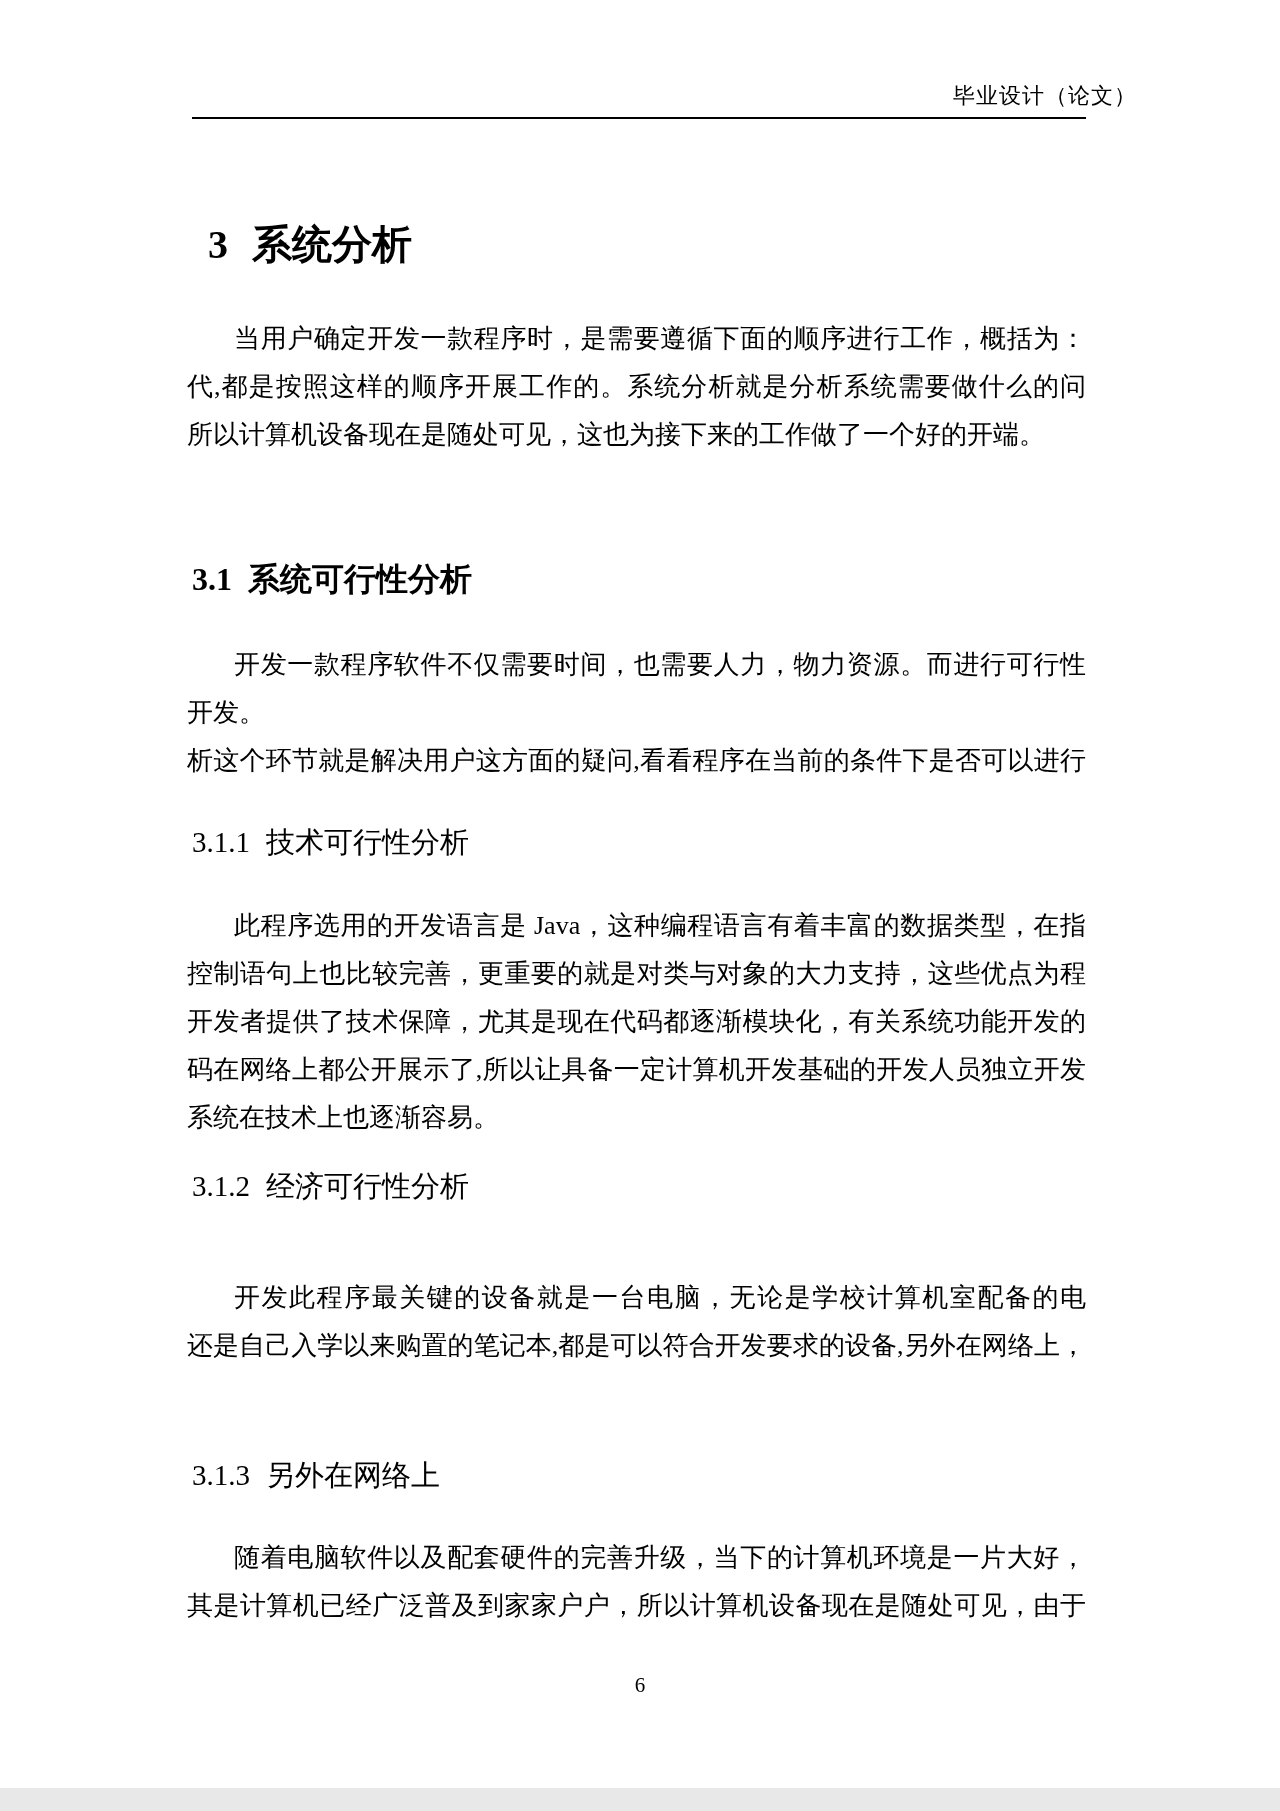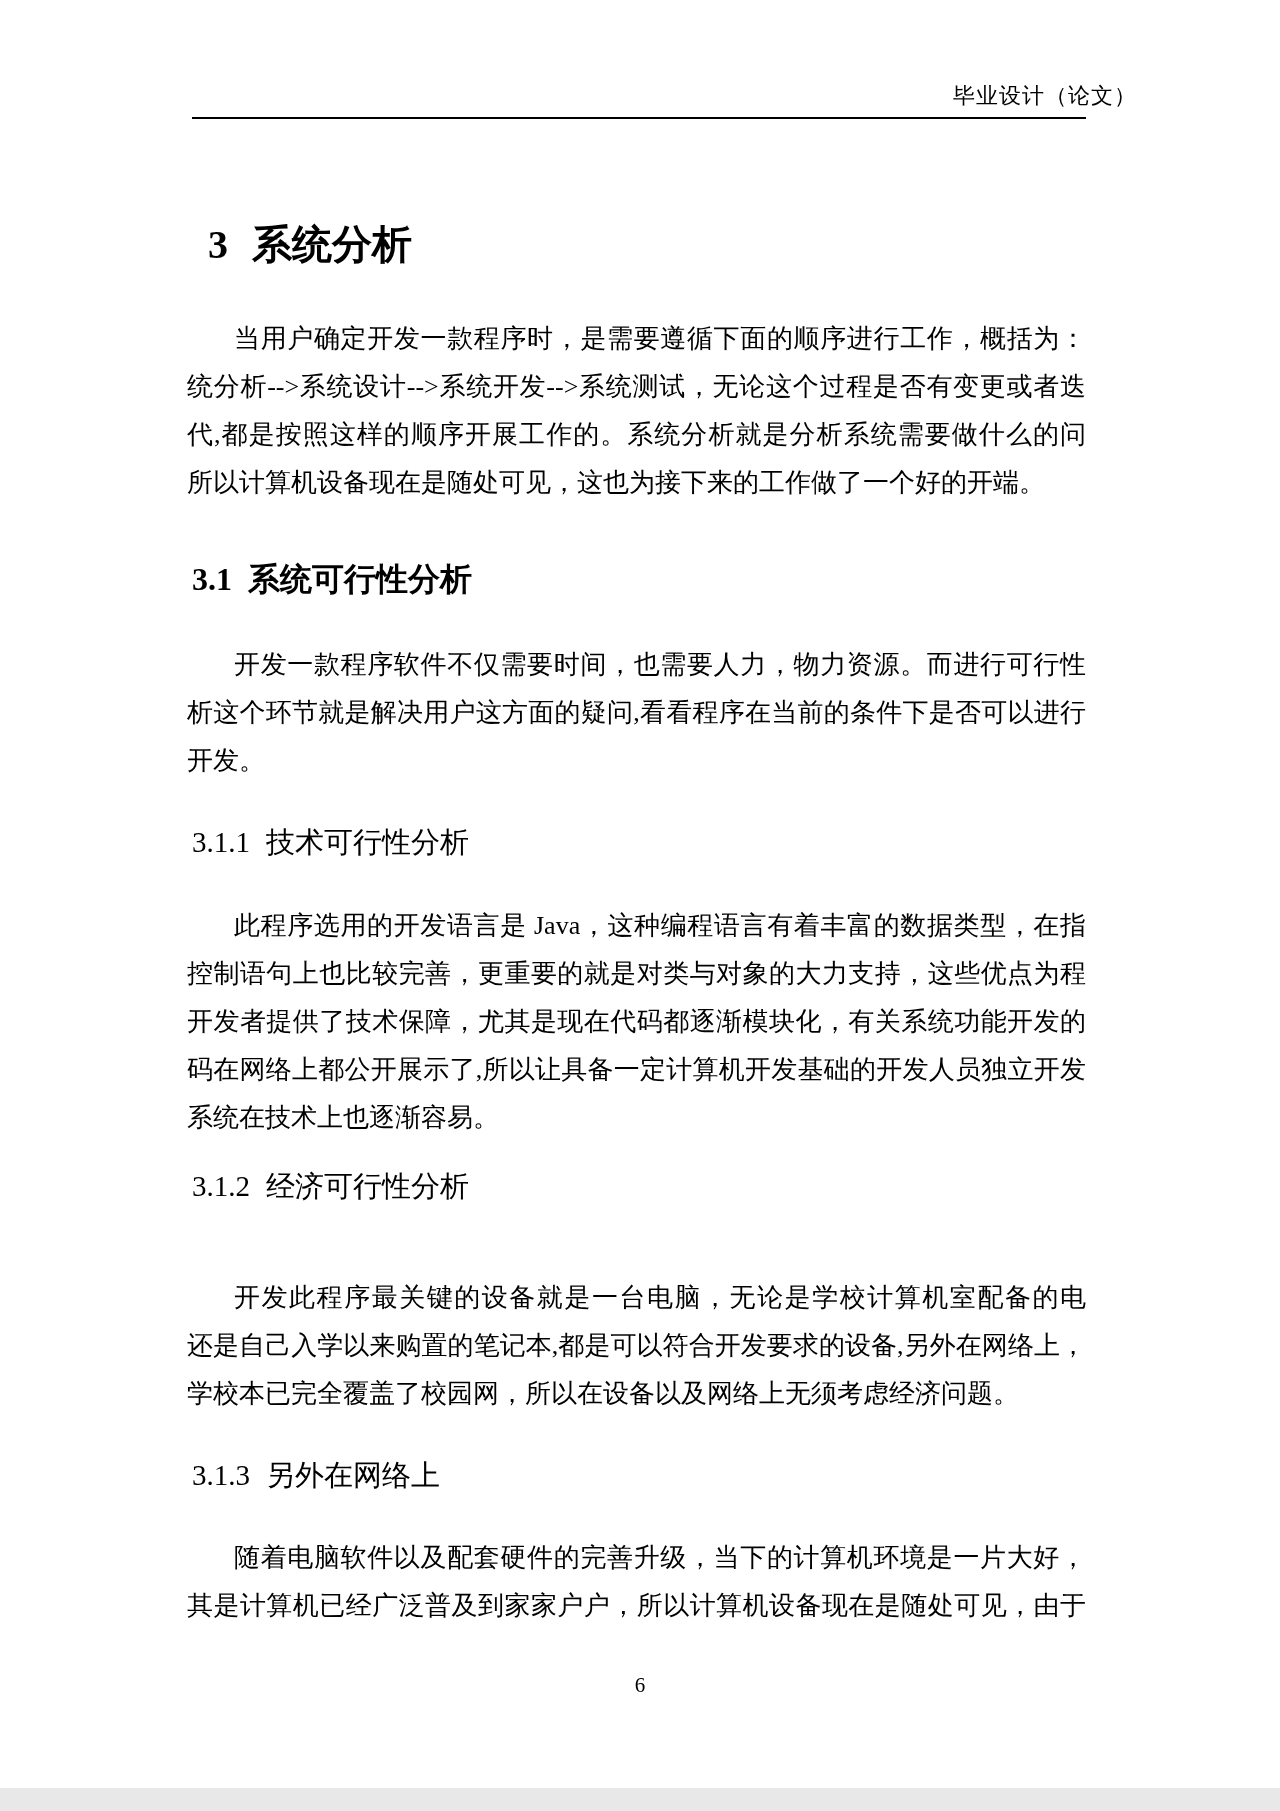--- a/index.html
+++ b/index.html
@@ -113,33 +113,32 @@
   <div class="abs header-text">毕业设计（论文）</div>
 
   <div class="abs header-rule"></div>
 
   <div class="abs chapter">
     <span class="hnum">3</span><span class="htext">系统分析</span>
   </div>
 
   <div class="abs para" style="top:315px">
       <div class="line indent">当用户确定开发一款程序时，是需要遵循下面的顺序进行工作，概括为：系</div>
-      <div class="line">统分析--&gt;系统设计--&gt;系统开发--&gt;系统测试，无论这个过程是否有变更或者迭</div>
       <div class="line">代,都是按照这样的顺序开展工作的。系统分析就是分析系统需要做什么的问题，</div>
       <div class="line lastline">所以计算机设备现在是随处可见，这也为接下来的工作做了一个好的开端。</div>
     </div>
 
   <div class="abs h2" style="top:560px">
     <span class="hnum">3.1</span><span class="htext">系统可行性分析</span>
   </div>
 
   <div class="abs para" style="top:641px">
       <div class="line indent">开发一款程序软件不仅需要时间，也需要人力，物力资源。而进行可行性分</div>
+      <div class="line lastline">开发。</div>
       <div class="line">析这个环节就是解决用户这方面的疑问,看看程序在当前的条件下是否可以进行</div>
-      <div class="line lastline">开发。</div>
     </div>
 
   <div class="abs h3" style="top:825px">
     <span class="hnum">3.1.1</span><span class="htext">技术可行性分析</span>
   </div>
 
   <div class="abs para" style="top:902px">
       <div class="line indent">此程序选用的开发语言是 Java，这种编程语言有着丰富的数据类型，在指令</div>
       <div class="line">控制语句上也比较完善，更重要的就是对类与对象的大力支持，这些优点为程序</div>
       <div class="line">开发者提供了技术保障，尤其是现在代码都逐渐模块化，有关系统功能开发的源</div>
@@ -147,21 +146,20 @@
       <div class="line lastline">系统在技术上也逐渐容易。</div>
     </div>
 
   <div class="abs h3" style="top:1169px">
     <span class="hnum">3.1.2</span><span class="htext">经济可行性分析</span>
   </div>
 
   <div class="abs para" style="top:1274px">
       <div class="line indent">开发此程序最关键的设备就是一台电脑，无论是学校计算机室配备的电脑，</div>
       <div class="line">还是自己入学以来购置的笔记本,都是可以符合开发要求的设备,另外在网络上，</div>
-      <div class="line lastline">学校本已完全覆盖了校园网，所以在设备以及网络上无须考虑经济问题。</div>
     </div>
 
   <div class="abs h3" style="top:1458px">
     <span class="hnum">3.1.3</span><span class="htext">另外在网络上</span>
   </div>
 
   <div class="abs para" style="top:1534px">
       <div class="line indent">随着电脑软件以及配套硬件的完善升级，当下的计算机环境是一片大好，尤</div>
       <div class="line">其是计算机已经广泛普及到家家户户，所以计算机设备现在是随处可见，由于本</div>
     </div>

